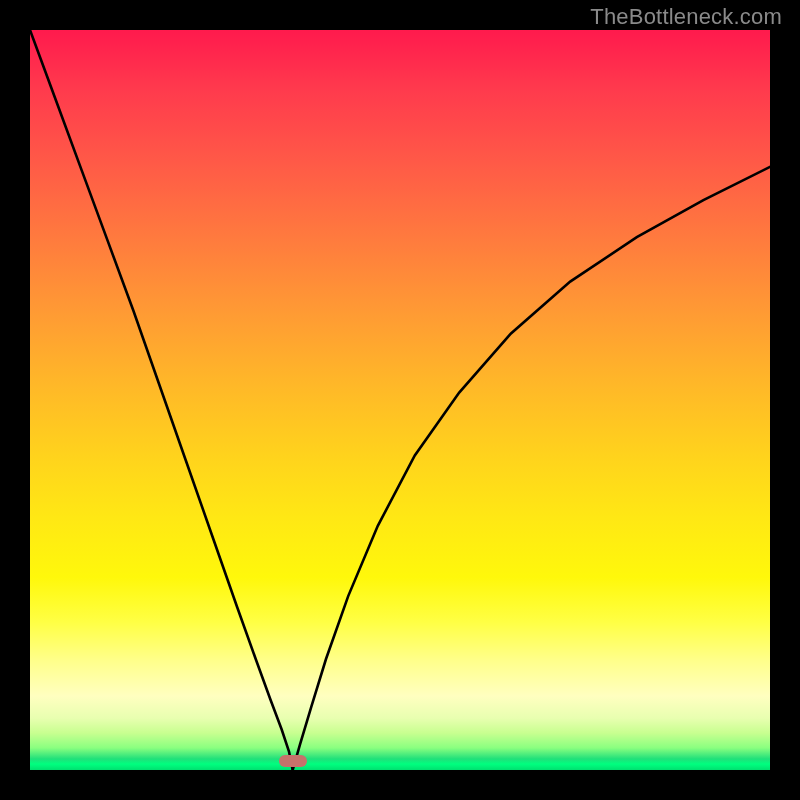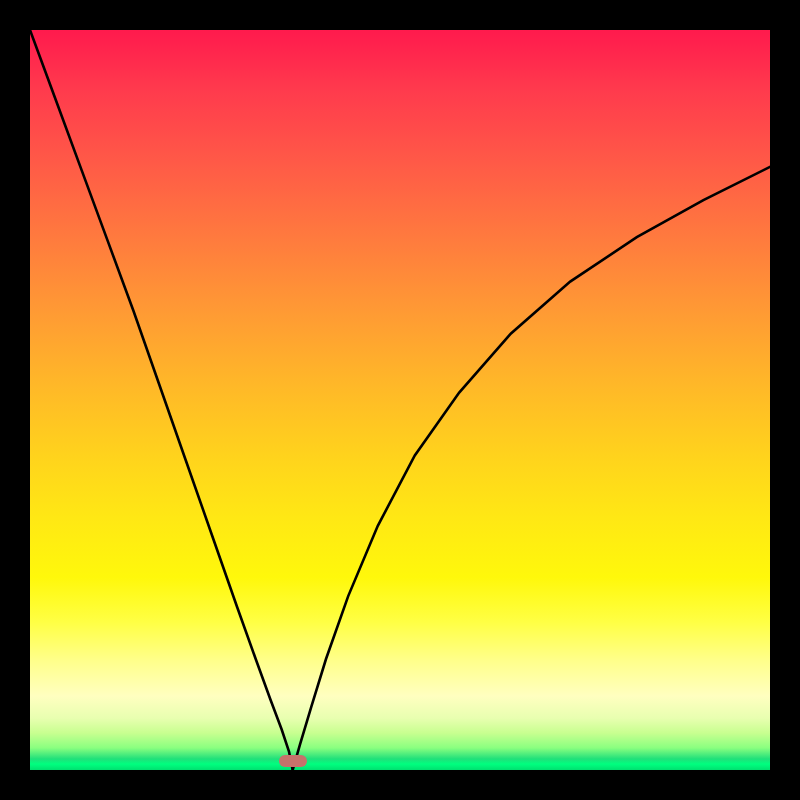--- a/index.html
+++ b/index.html
@@ -70,20 +70,21 @@
     height: 12px;
     border-radius: 6px;
     background: #c6726b;
     transform: translate(-50%, -50%);
   }
 </style>
 </head>
 <body>
 
 <div class="frame">
+  <div class="watermark">TheBottleneck.com</div>
 
   <div class="plot">
     <svg class="curve" viewBox="0 0 740 740" preserveAspectRatio="none">
       <path id="curve-left" fill="none" stroke="#000" stroke-width="2.6" stroke-linecap="round" d="M0.0 0.0 L25.9 70.3 L51.8 140.6 L77.7 210.9 L103.6 281.2 L129.5 355.2 L155.4 429.2 L181.3 503.2 L207.2 577.2 L225.7 629.0 L240.5 669.7 L251.6 699.3 L259.0 721.5 L262.7 740.0"></path>
       <path id="curve-right" fill="none" stroke="#000" stroke-width="2.6" stroke-linecap="round" d="M262.7 740.0 L270.1 714.1 L281.2 677.1 L296.0 629.0 L318.2 566.1 L347.8 495.8 L384.8 425.5 L429.2 362.6 L481.0 303.4 L540.2 251.6 L606.8 207.2 L673.4 170.2 L740.0 136.9"></path>
     </svg>
     <div id="marker" class="marker" style="left: 262.7px; top: 731.12px; background: rgb(198, 114, 107);"></div>
   </div>
 </div>
 

